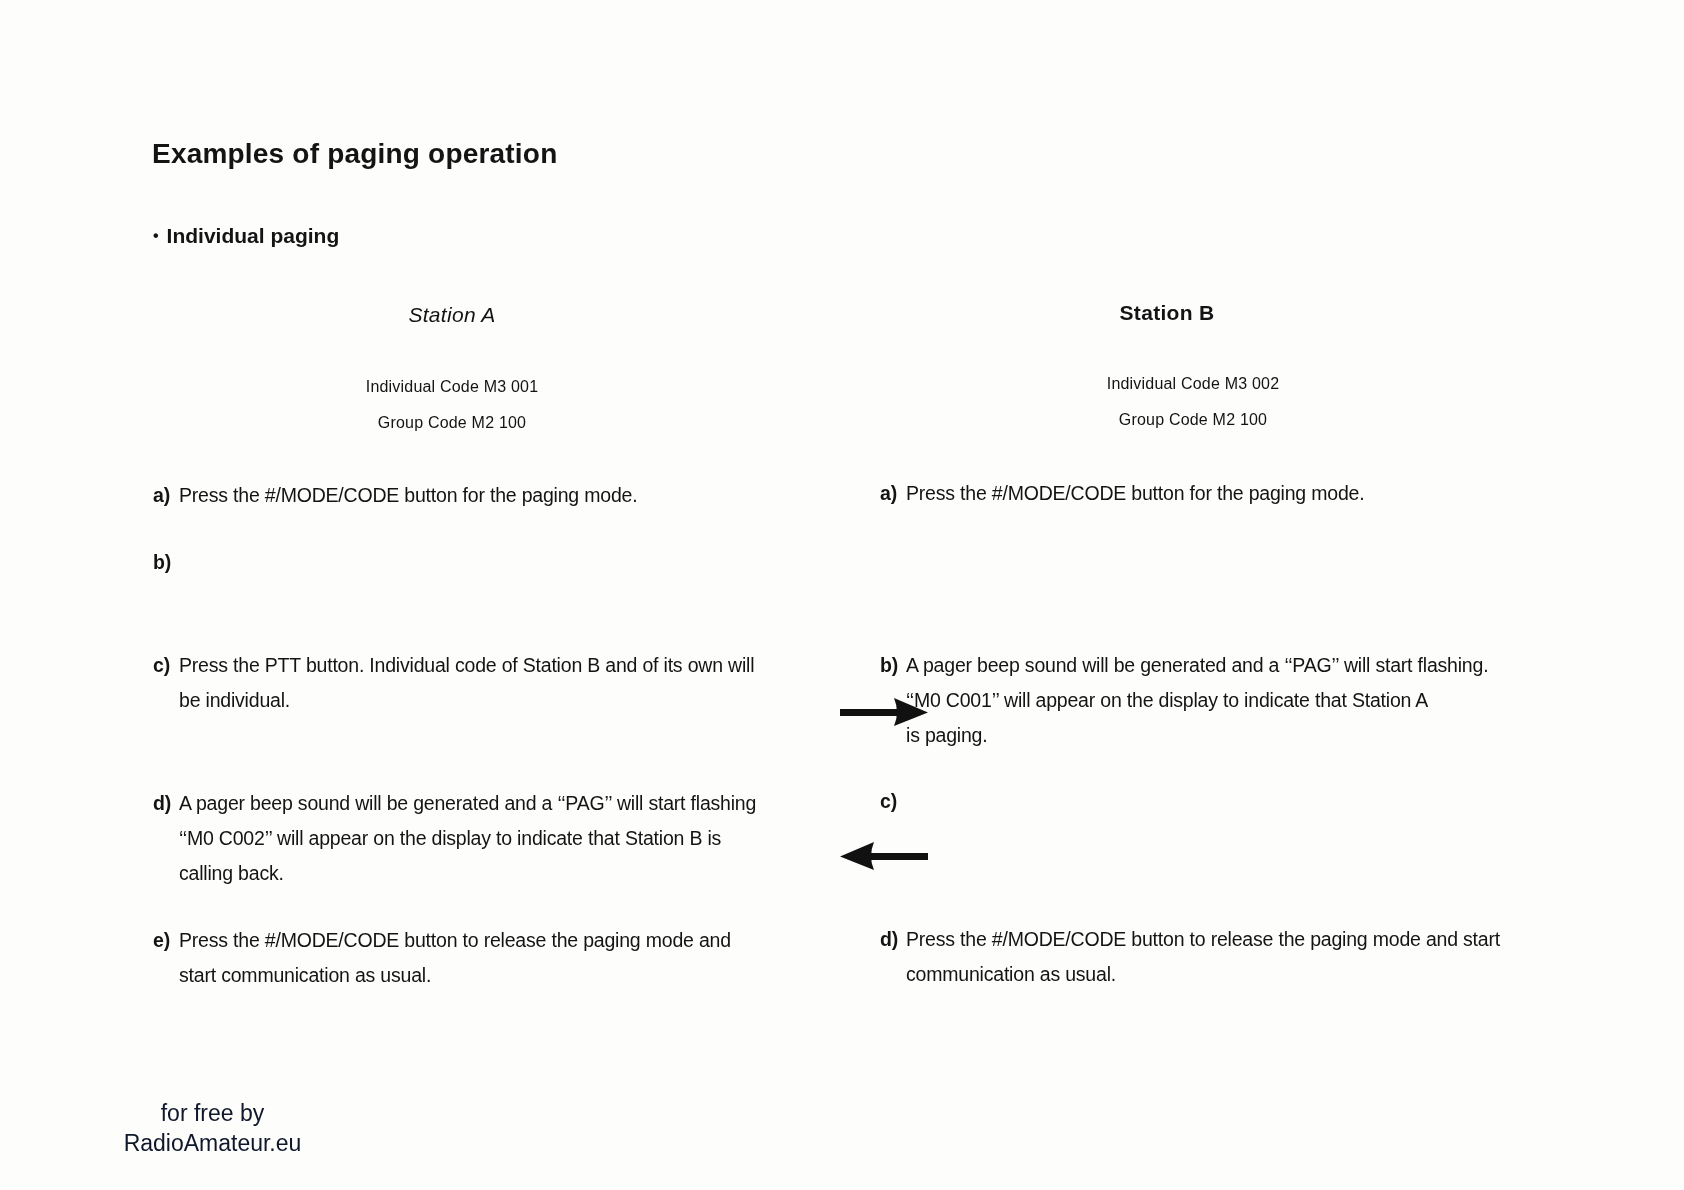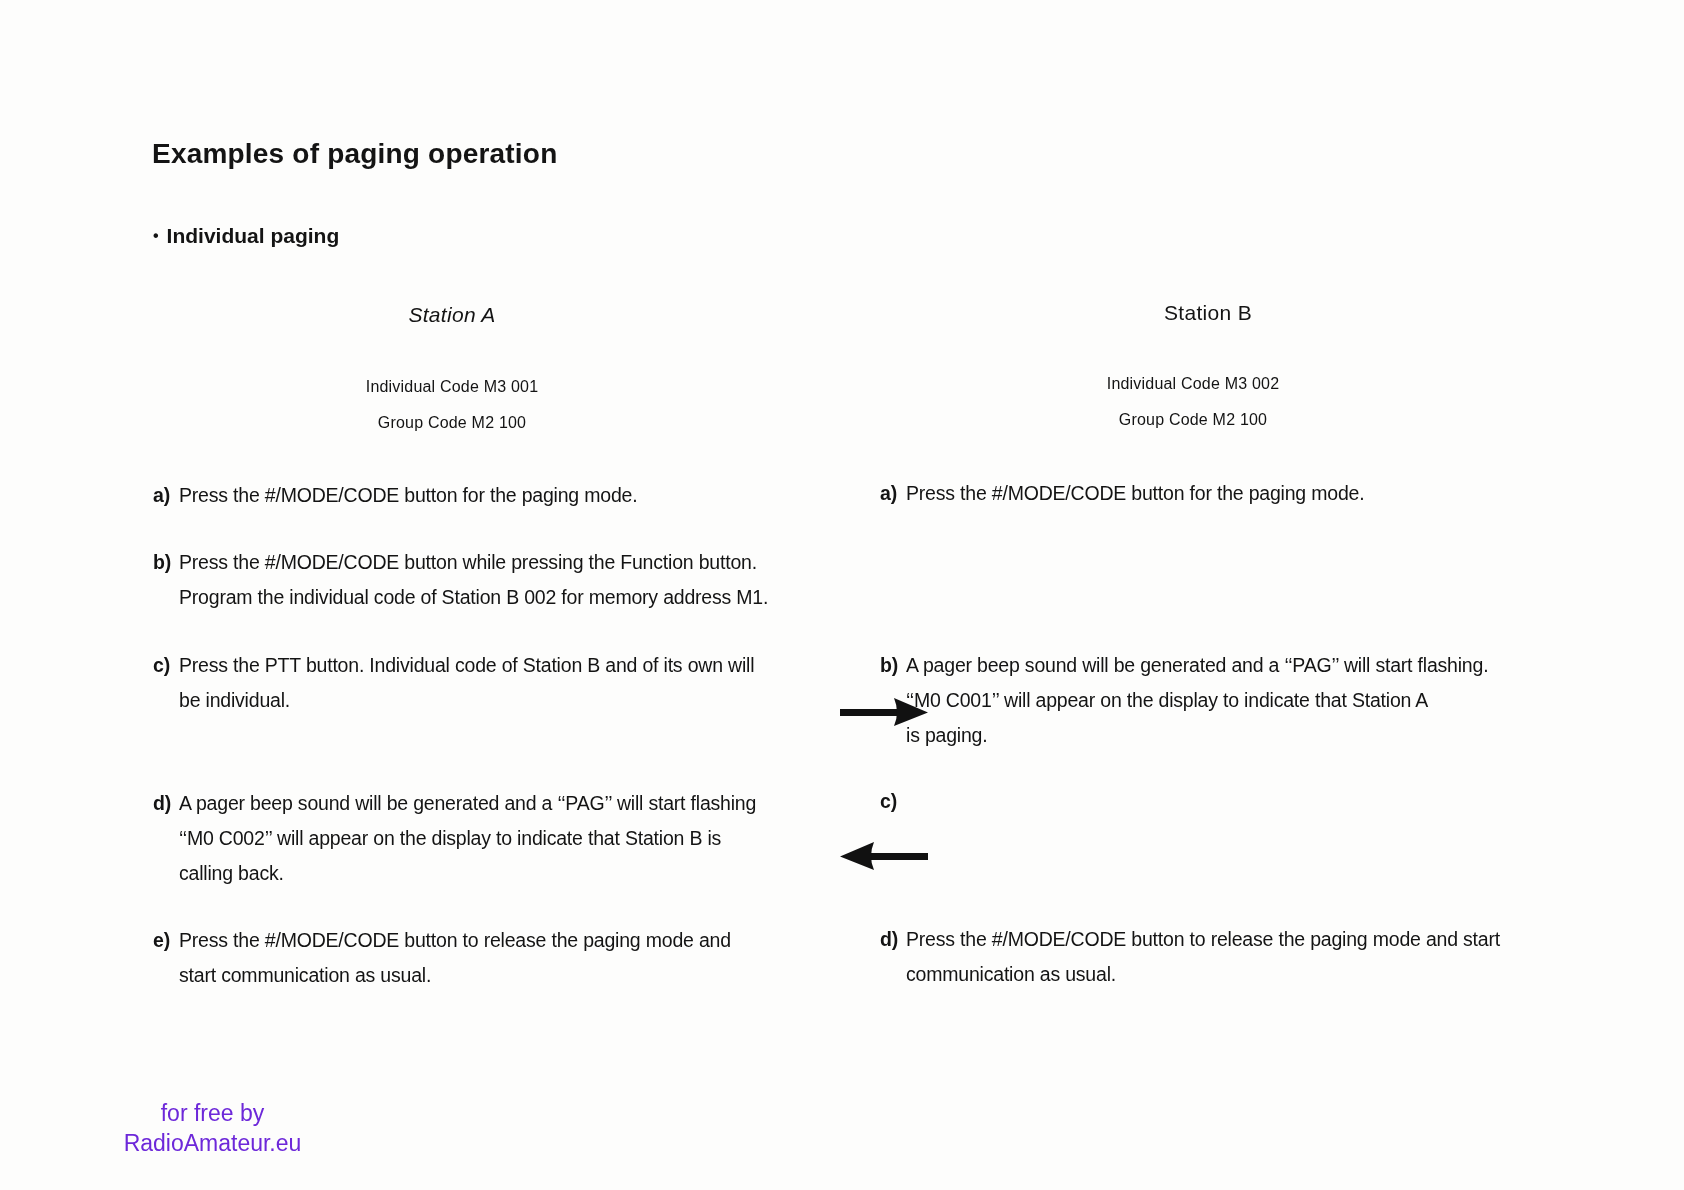--- a/index.html
+++ b/index.html
@@ -30,21 +30,21 @@
   }
   .subheading .bullet { font-size: 16px; vertical-align: 2px; margin-right: 8px; }
   .station-name {
     position: absolute;
     width: 320px;
     text-align: center;
     font-size: 21px;
     letter-spacing: 0.3px;
   }
   .station-name.a { left: 292px; top: 303px; font-style: italic; }
-  .station-name.b { left: 1048px; top: 301px; }
+  .station-name.b { left: 1007px; top: 301px; font-weight: bold; }
   .station-codes {
     position: absolute;
     width: 420px;
     text-align: center;
     font-size: 16px;
     line-height: 36px;
     letter-spacing: 0.2px;
   }
   .station-codes.a { left: 242px; top: 369px; }
   .station-codes.b { left: 983px; top: 366px; }
@@ -101,22 +101,20 @@
     <div>Individual Code M3 002</div>
     <div>Group Code M2 100</div>
   </div>
 
   <div class="step col-a" style="top:478px">
     <span class="step-label">a)</span>
     <span class="step-text">Press the #/MODE/CODE button for the paging mode.</span>
   </div>
   <div class="step col-a" style="top:545px">
     <span class="step-label">b)</span>
-    <span class="step-text">Press the #/MODE/CODE button while pressing the Function button.
-Program the individual code of Station B 002 for memory address M1.</span>
   </div>
   <div class="step col-a" style="top:648px">
     <span class="step-label">c)</span>
     <span class="step-text">Press the PTT button. Individual code of Station B and of its own will
 be individual.</span>
   </div>
   <div class="step col-a" style="top:786px">
     <span class="step-label">d)</span>
     <span class="step-text">A pager beep sound will be generated and a ‘‘PAG’’ will start flashing
 ‘‘M0 C002’’ will appear on the display to indicate that Station B is
@@ -153,18 +151,18 @@
       <path d="M54 1 L88 15.5 L54 29 Q60 15.5 54 1 Z" fill="#111"></path>
     </svg>
   </div>
   <div class="arrow" style="left:840px; top:841px">
     <svg width="88" height="30" viewBox="0 0 88 30" xmlns="http://www.w3.org/2000/svg">
       <rect x="28" y="12" width="60" height="7" fill="#111"></rect>
       <path d="M34 1 L0 15.5 L34 29 Q28 15.5 34 1 Z" fill="#111"></path>
     </svg>
   </div>
 
-  <div class="footer-credit" style="color: #6d28d9;">
+  <div class="footer-credit" style="color: #0f172a;">
     <div>for free by</div>
     <div class="site">RadioAmateur.eu</div>
   </div>
 
 </div>
 
 </body></html>

